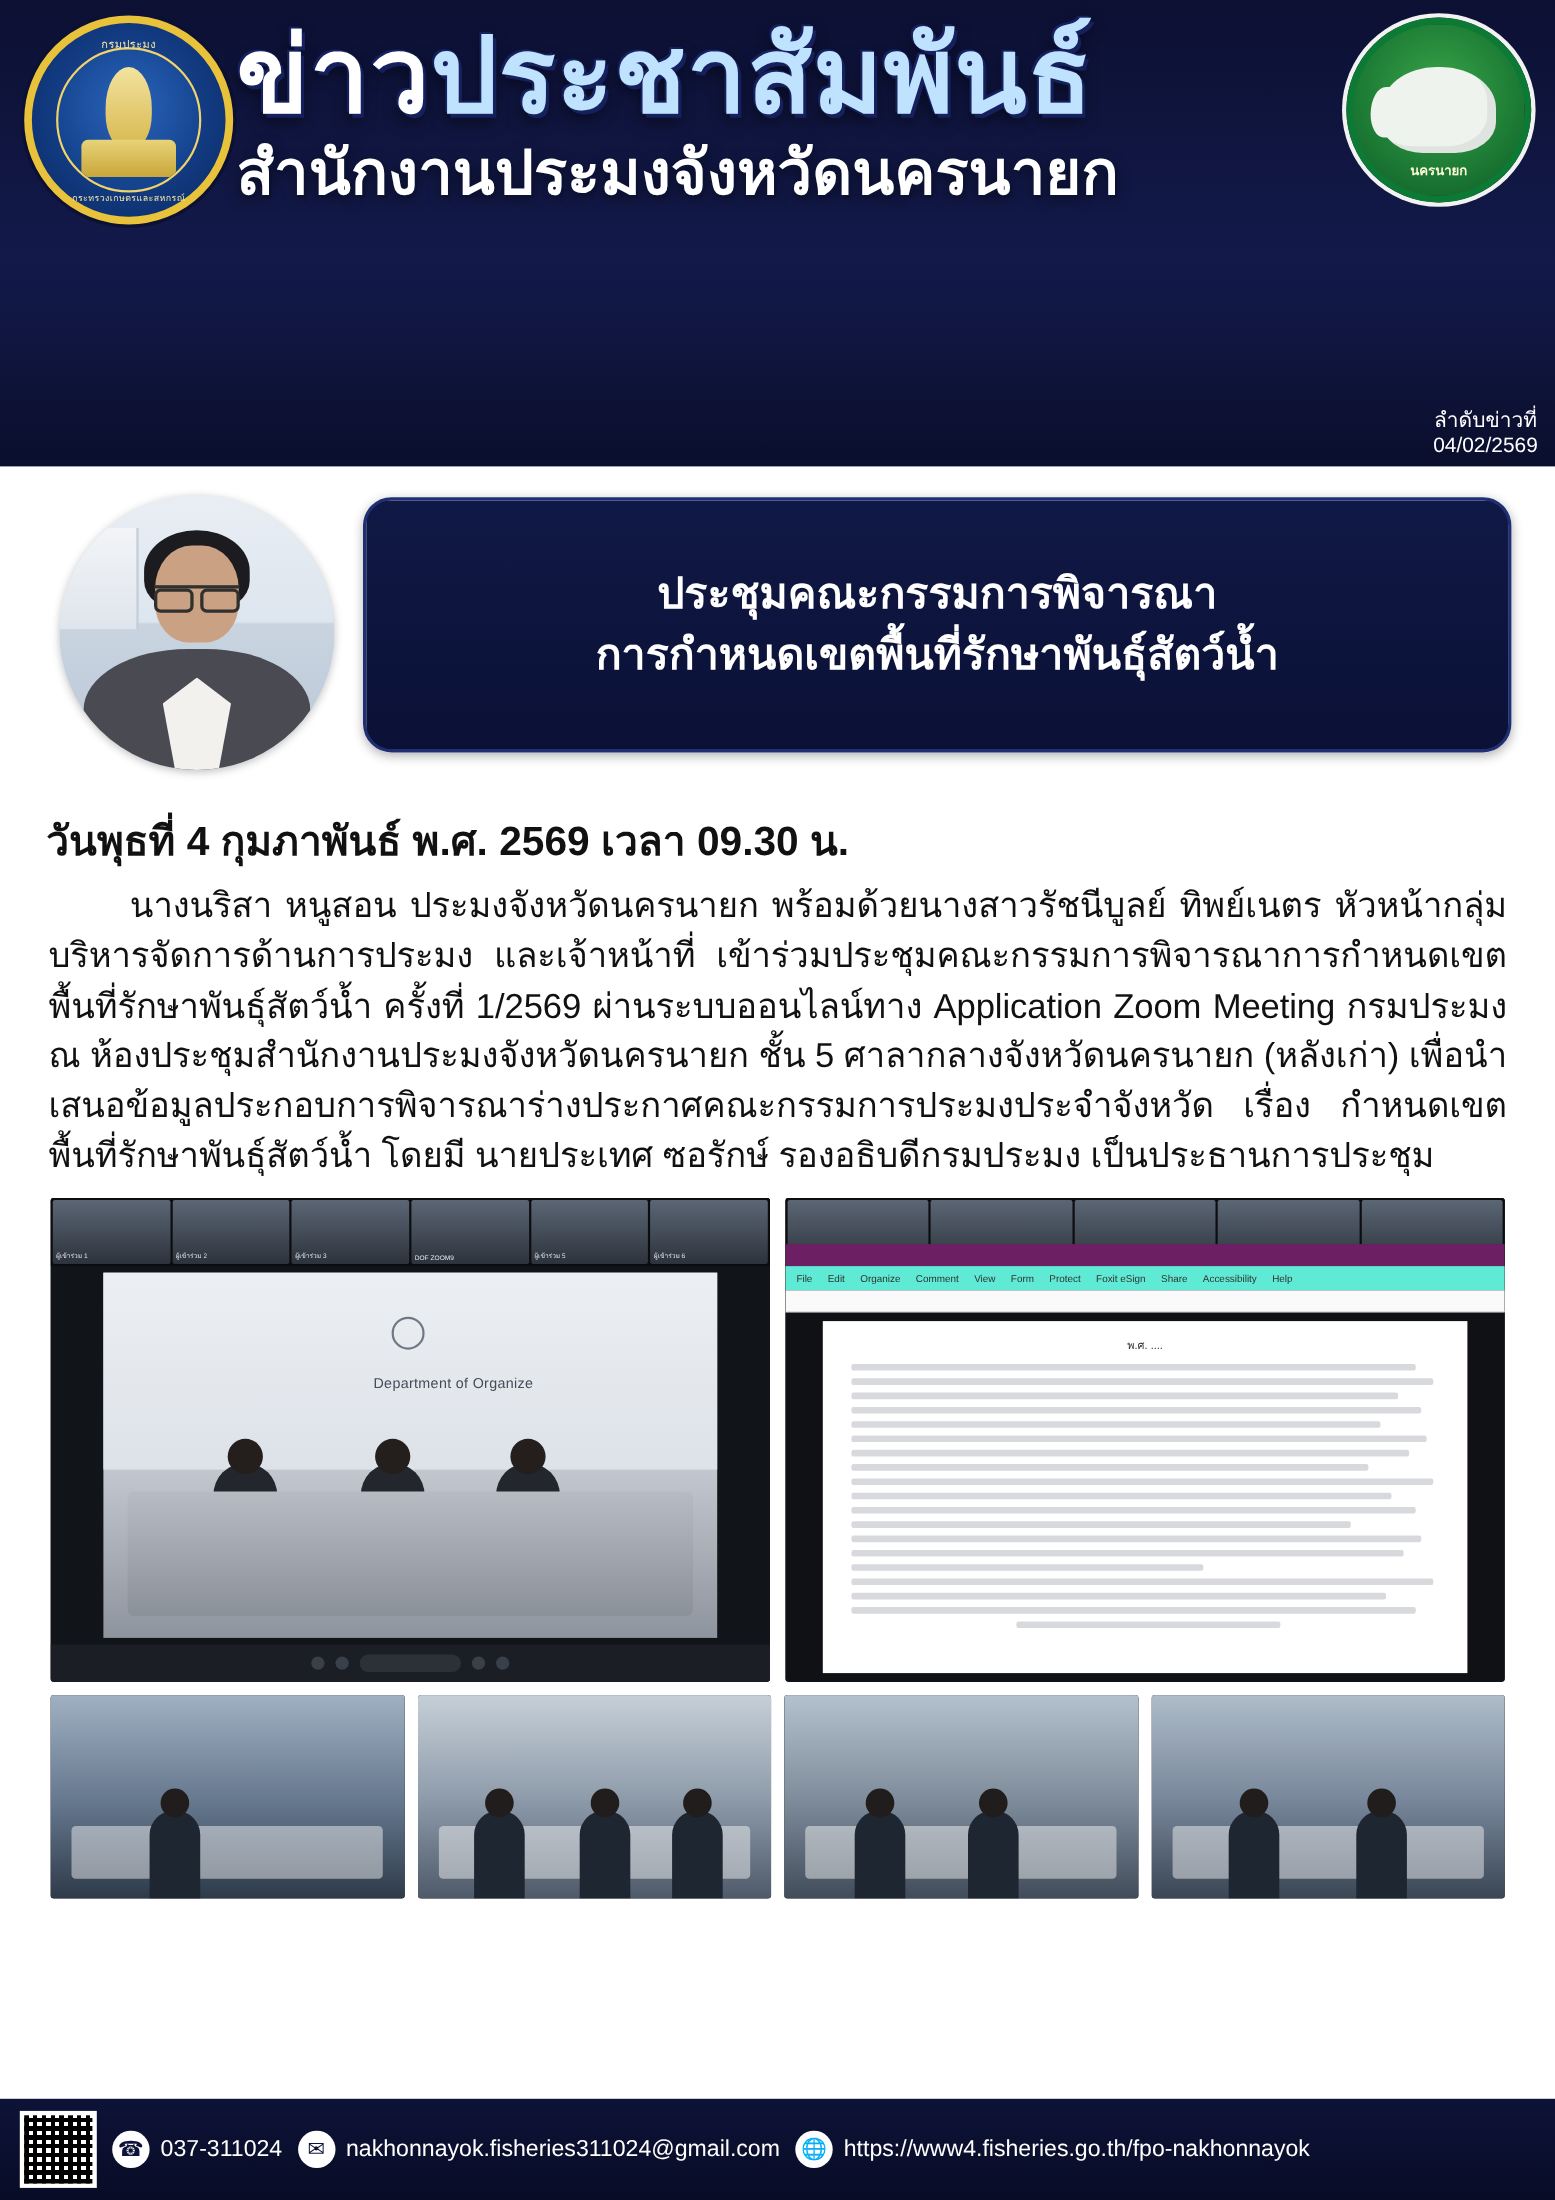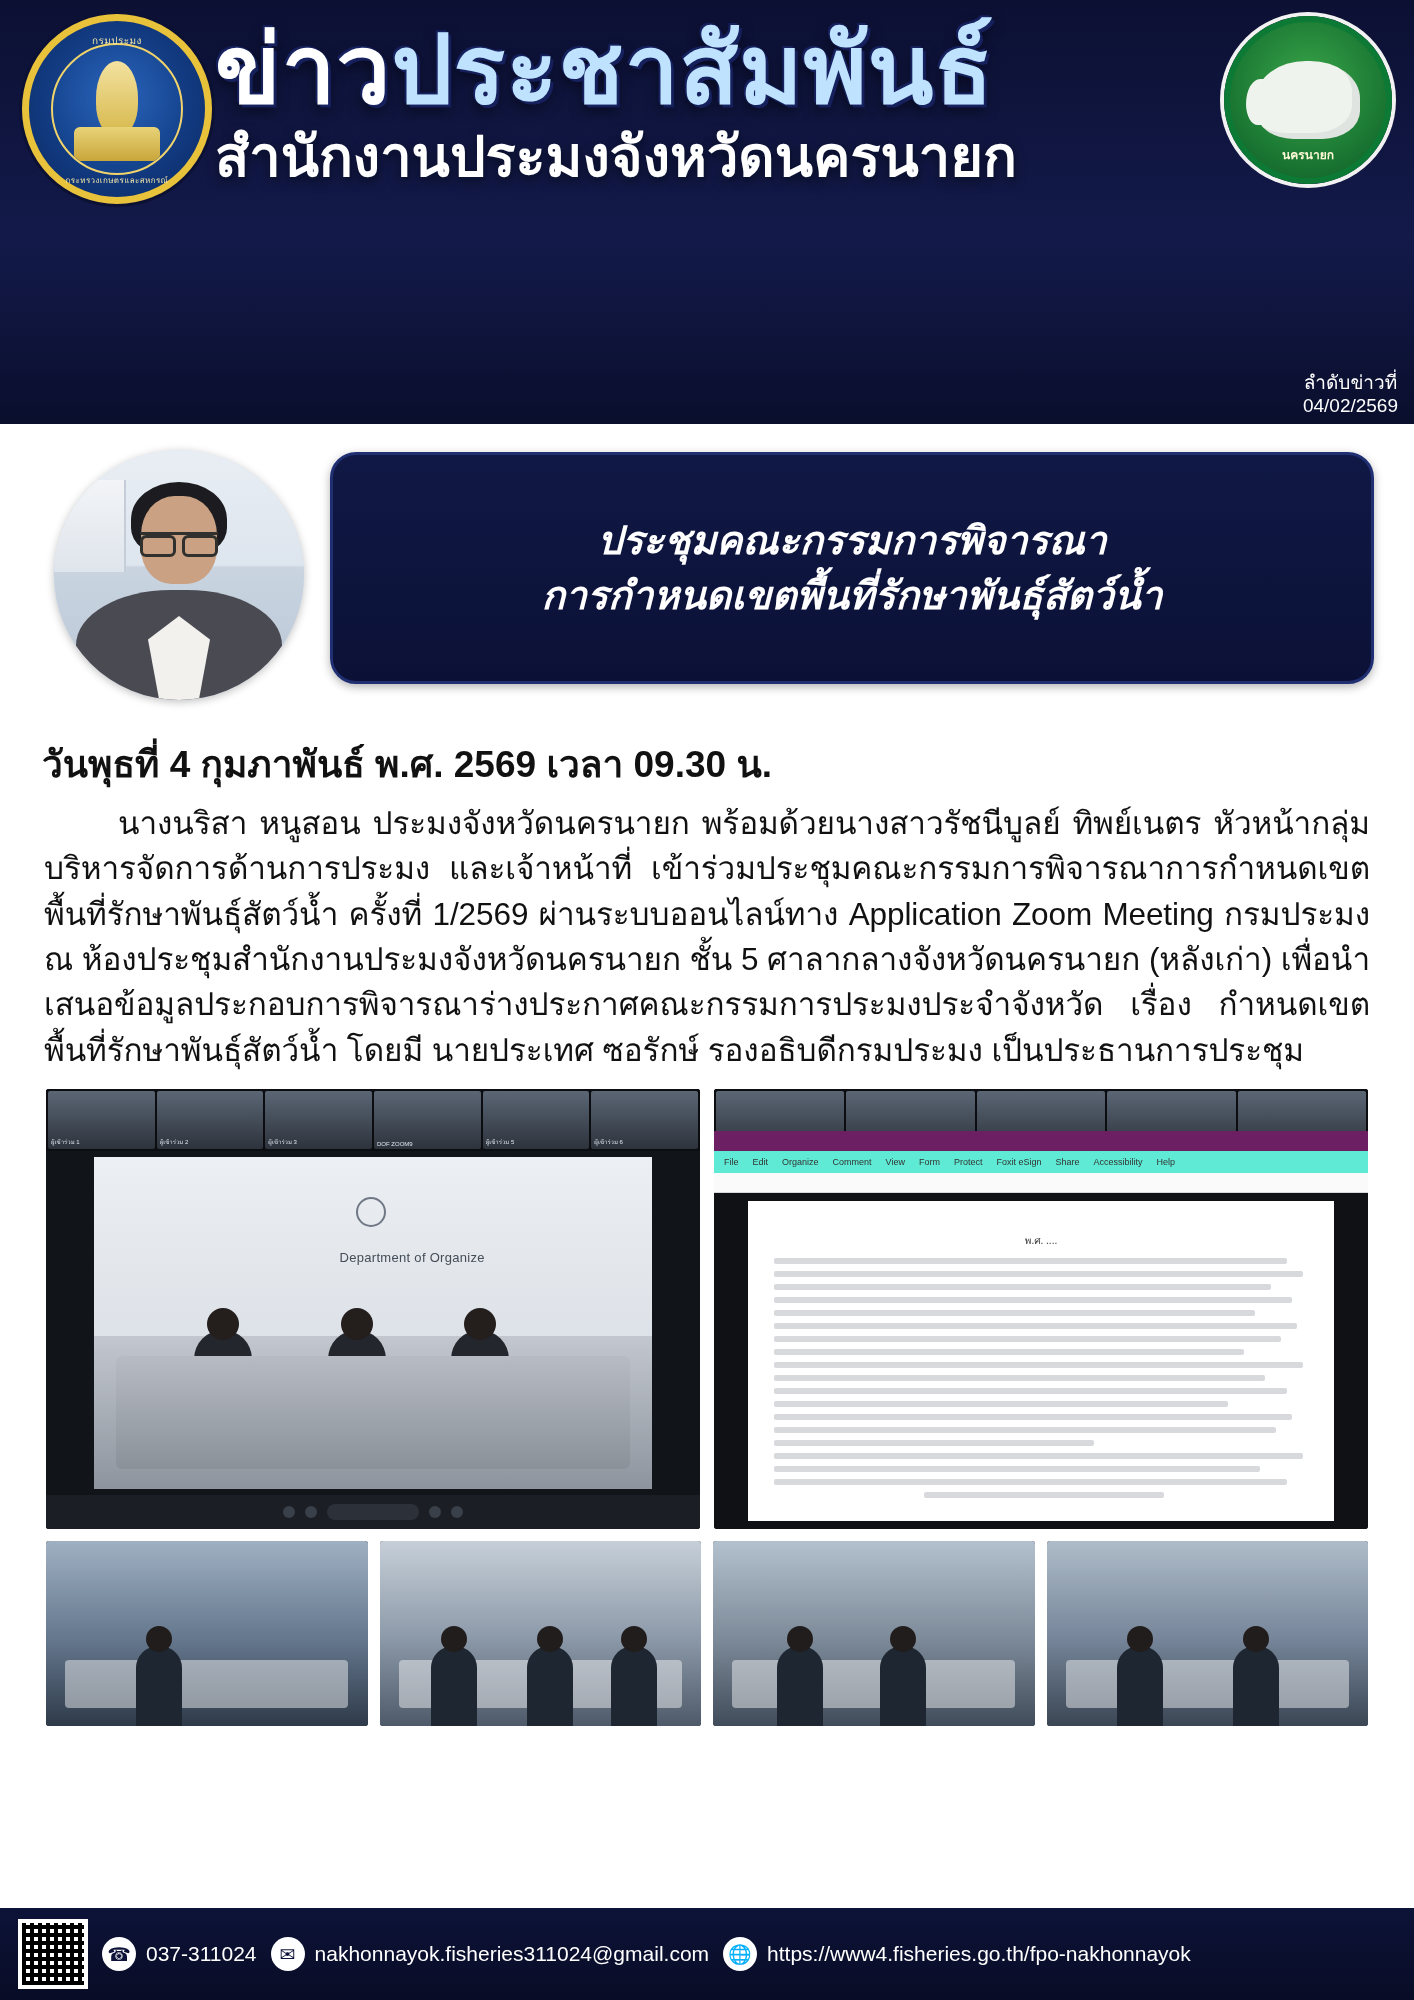--- a/index.html
+++ b/index.html
@@ -175,21 +175,20 @@
     line-height: 1.25;
   }
 
   
   .topic-row {
     position: relative;
     margin-top: 14px;
     height: 280px;
     padding-left: 60px;
     padding-right: 40px;
-    font-style: italic;
   }
   .portrait {
     position: absolute;
     left: 54px;
     top: 6px;
     width: 250px;
     height: 250px;
     border-radius: 50%;
     overflow: hidden;
     background: linear-gradient(160deg, #d9e3ee 0%, #b9c8da 100%);
@@ -377,21 +376,21 @@
   .pdf-ribbon {
     position: absolute; left: 0; right: 0; top: 84px; height: 20px;
     background: #fafafa; border-bottom: 1px solid #d8d8dc;
   }
   .pdf-tabbar {
     position: absolute; left: 0; right: 0; top: 42px; height: 20px;
     background: #6d1f63;
   }
   .pdf-page {
     position: absolute; left: 34px; right: 34px; top: 112px; bottom: 8px;
-    background: #ffffff; padding: 32px 26px;
+    background: #ffffff; padding: 14px 26px;
   }
   .pdf-line {
     height: 6px; background: #d7d9dd; border-radius: 2px; margin-bottom: 7px;
   }
   .pdf-head {
     text-align: center; font-size: 10px; color: #333; margin-bottom: 10px;
   }
 
   .photo-grid-bottom {
     display: flex;

